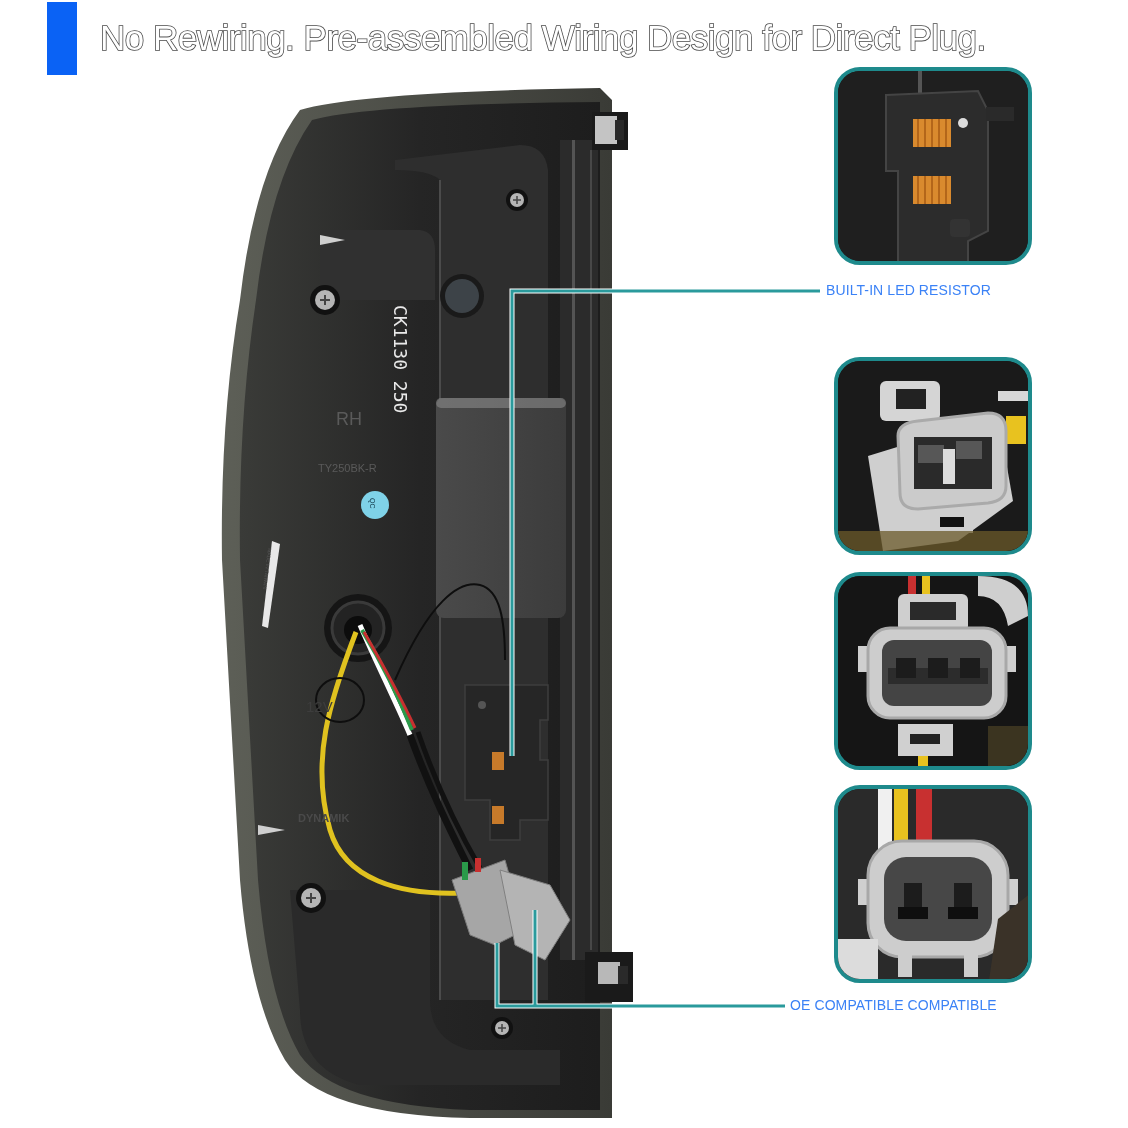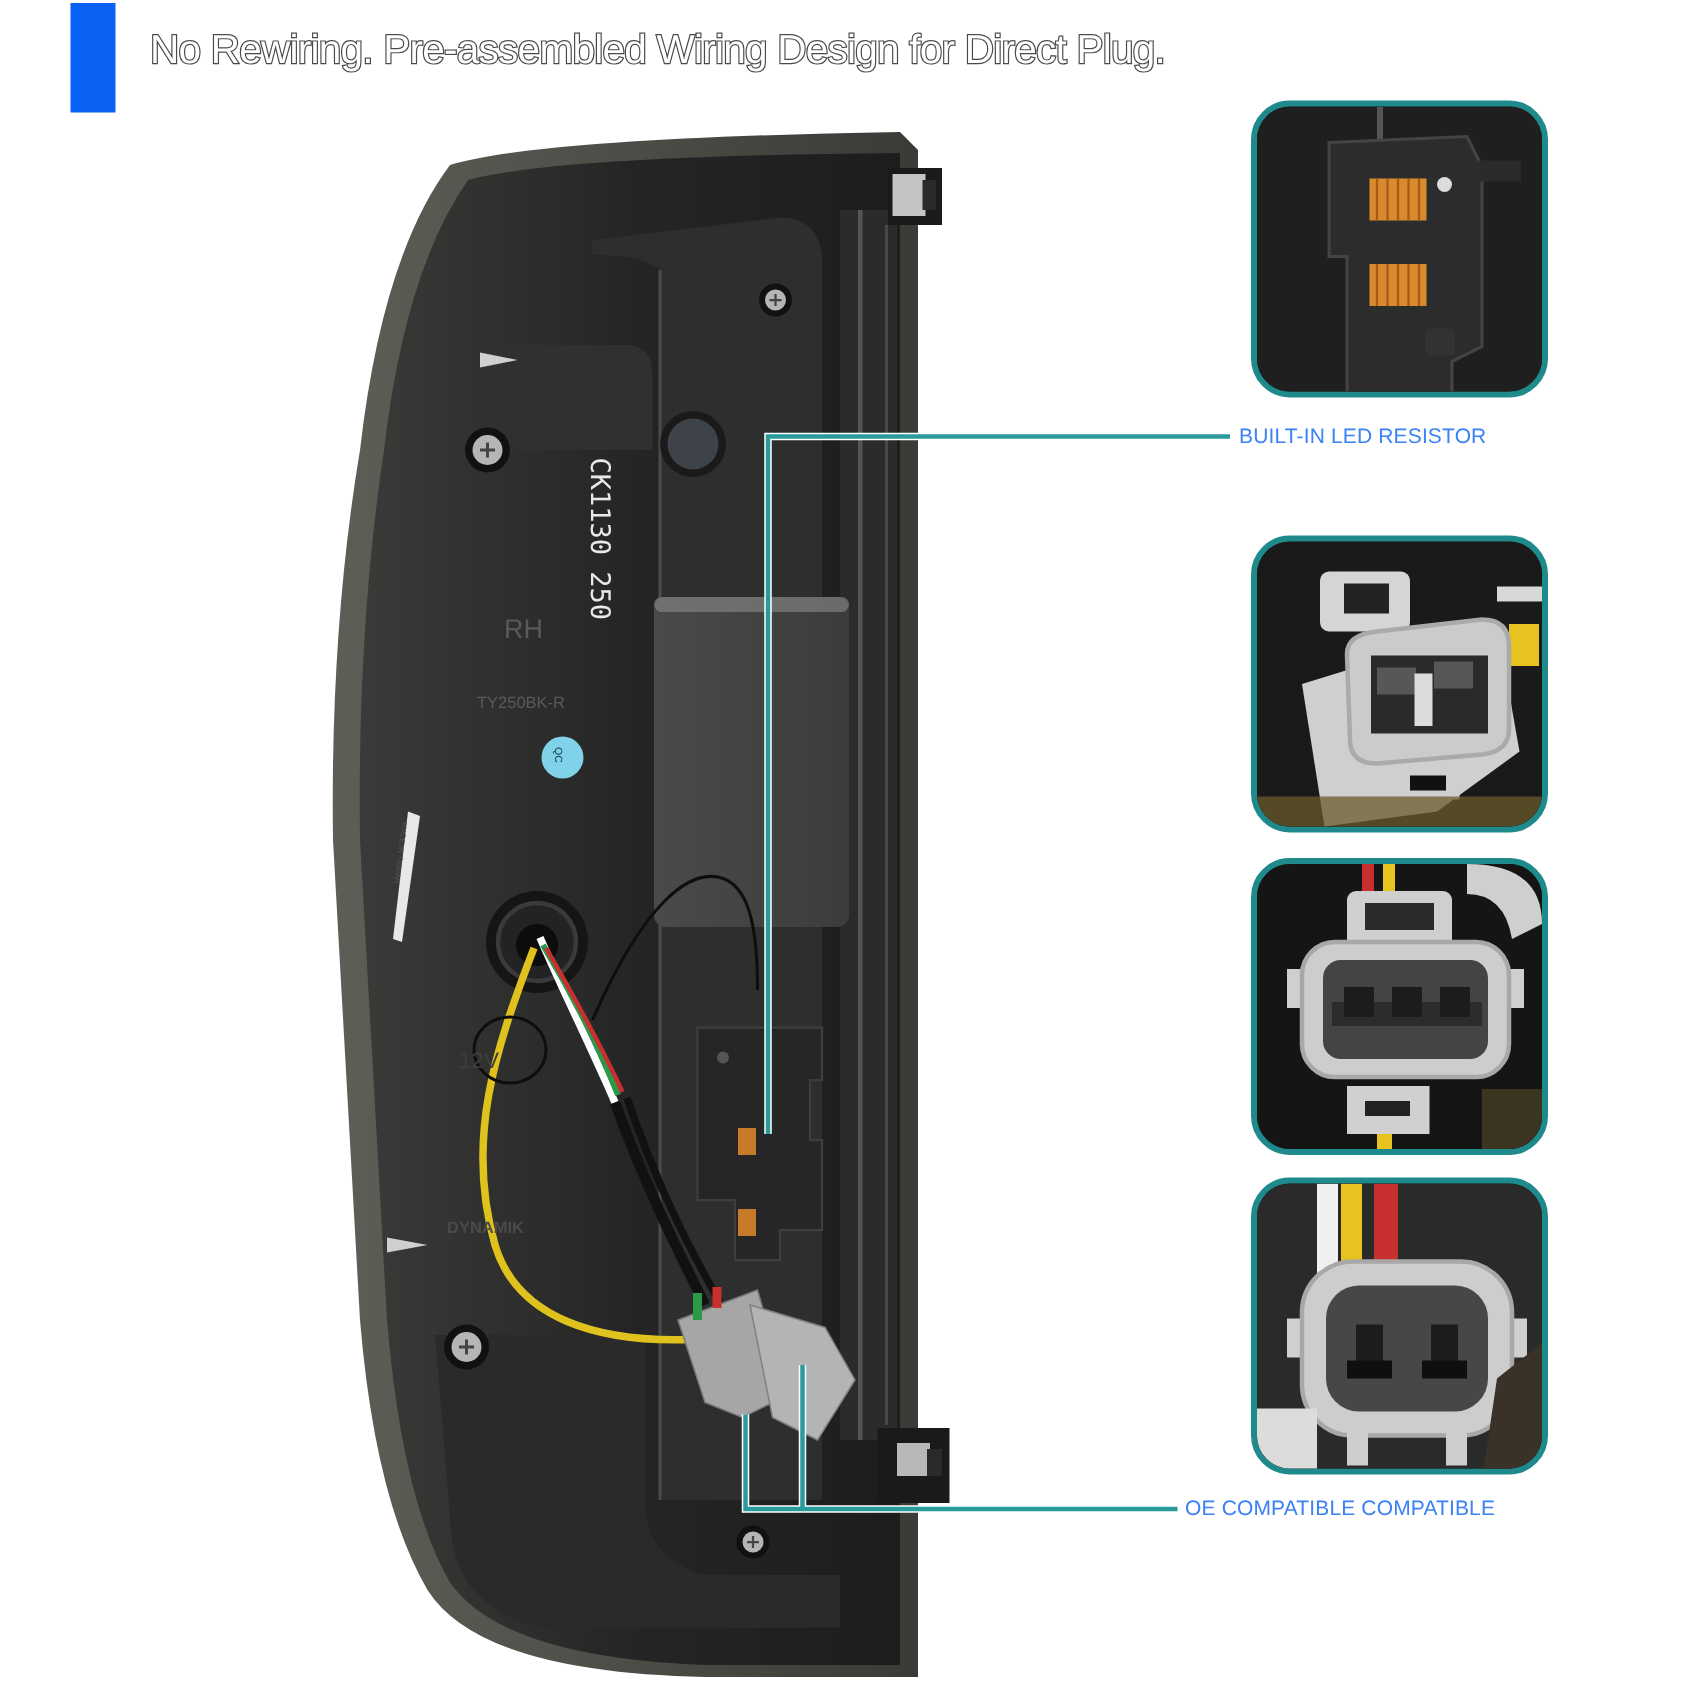--- a/index.html
+++ b/index.html
@@ -1,20 +1,20 @@
 <!DOCTYPE html>
 <html><head>
 <meta charset="utf-8">
 <style>
   html, body { margin: 0; padding: 0; background: #ffffff; }
   body { width: 1128px; height: 1128px; position: relative; overflow: hidden; font-family: "Liberation Sans", sans-serif; }
   .abs { position: absolute; }
   #accent-bar { left: 47px; top: 2px; width: 30px; height: 73px; background: #0a62f5; }
   #headline {
-    left: 100px; top: 18px; font-size: 27px; font-weight: normal; letter-spacing: -0.5px;
+    left: 100px; top: 18px; font-size: 35px; font-weight: normal; letter-spacing: -0.5px;
     color: #ffffff; -webkit-text-stroke: 1.6px #4a4a4a; paint-order: stroke fill; white-space: nowrap;
   }
   svg.scene { position: absolute; left: 0; top: 0; }
   .callout-label { font-size: 14px; color: #3b82f6; white-space: nowrap; letter-spacing: 0.1px; }
   .panel {
     position: absolute; width: 198px; height: 198px; border-radius: 26px; border: 4px solid #1e8a8c;
     overflow: hidden; box-sizing: border-box; background: #1b1b1b;
   }
   .panel svg { position: absolute; left: 0; top: 0; }
   .body-text { fill: #e9e9e9; font-family: "DejaVu Sans Mono", monospace; }

